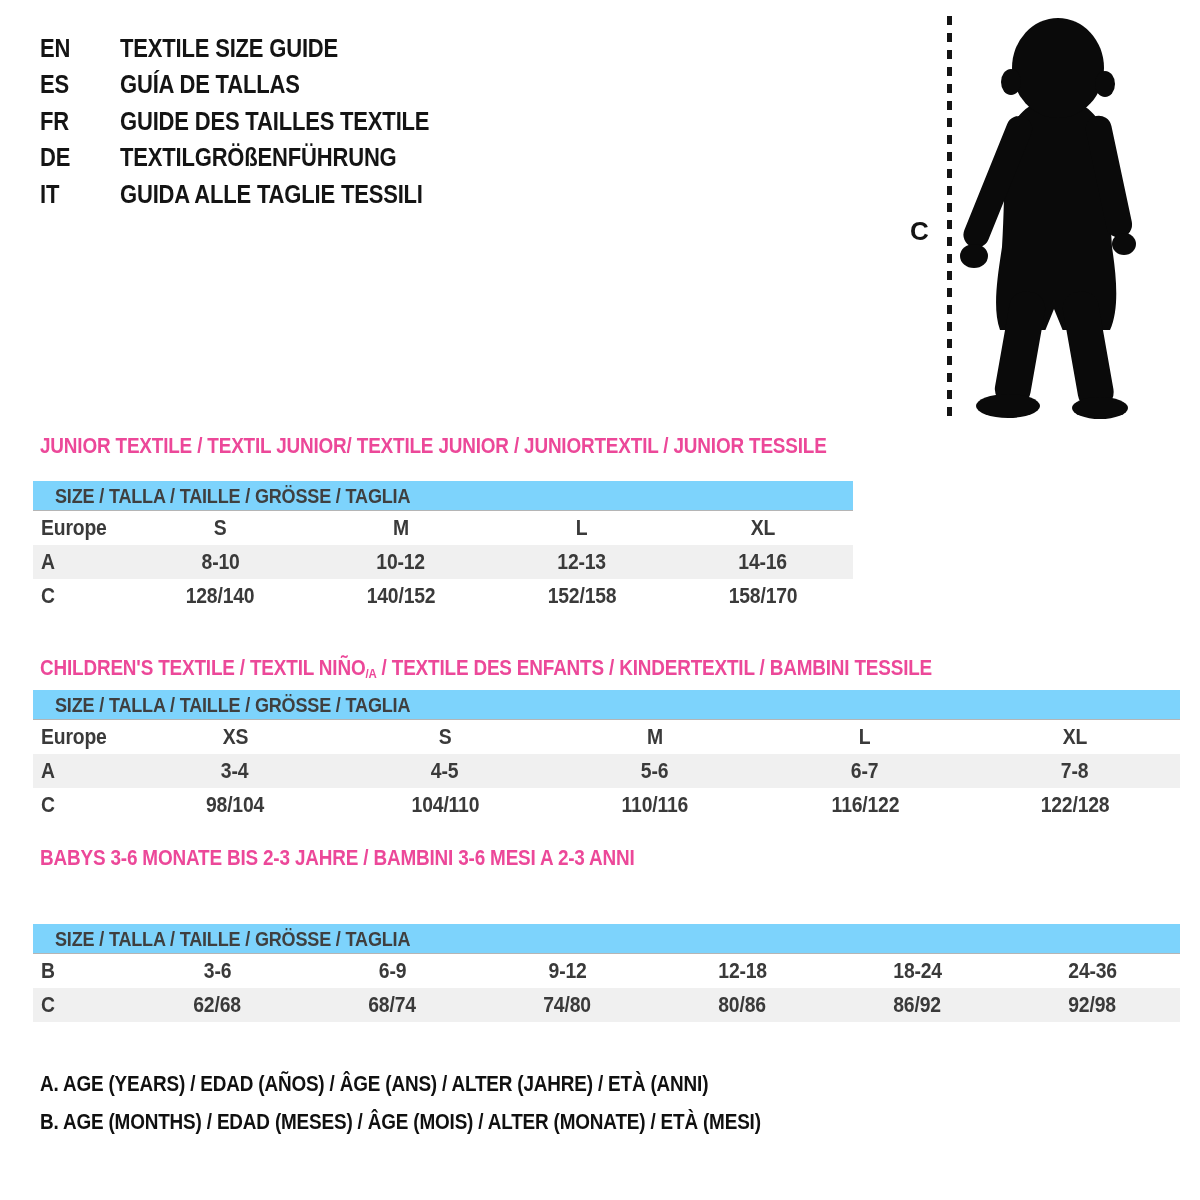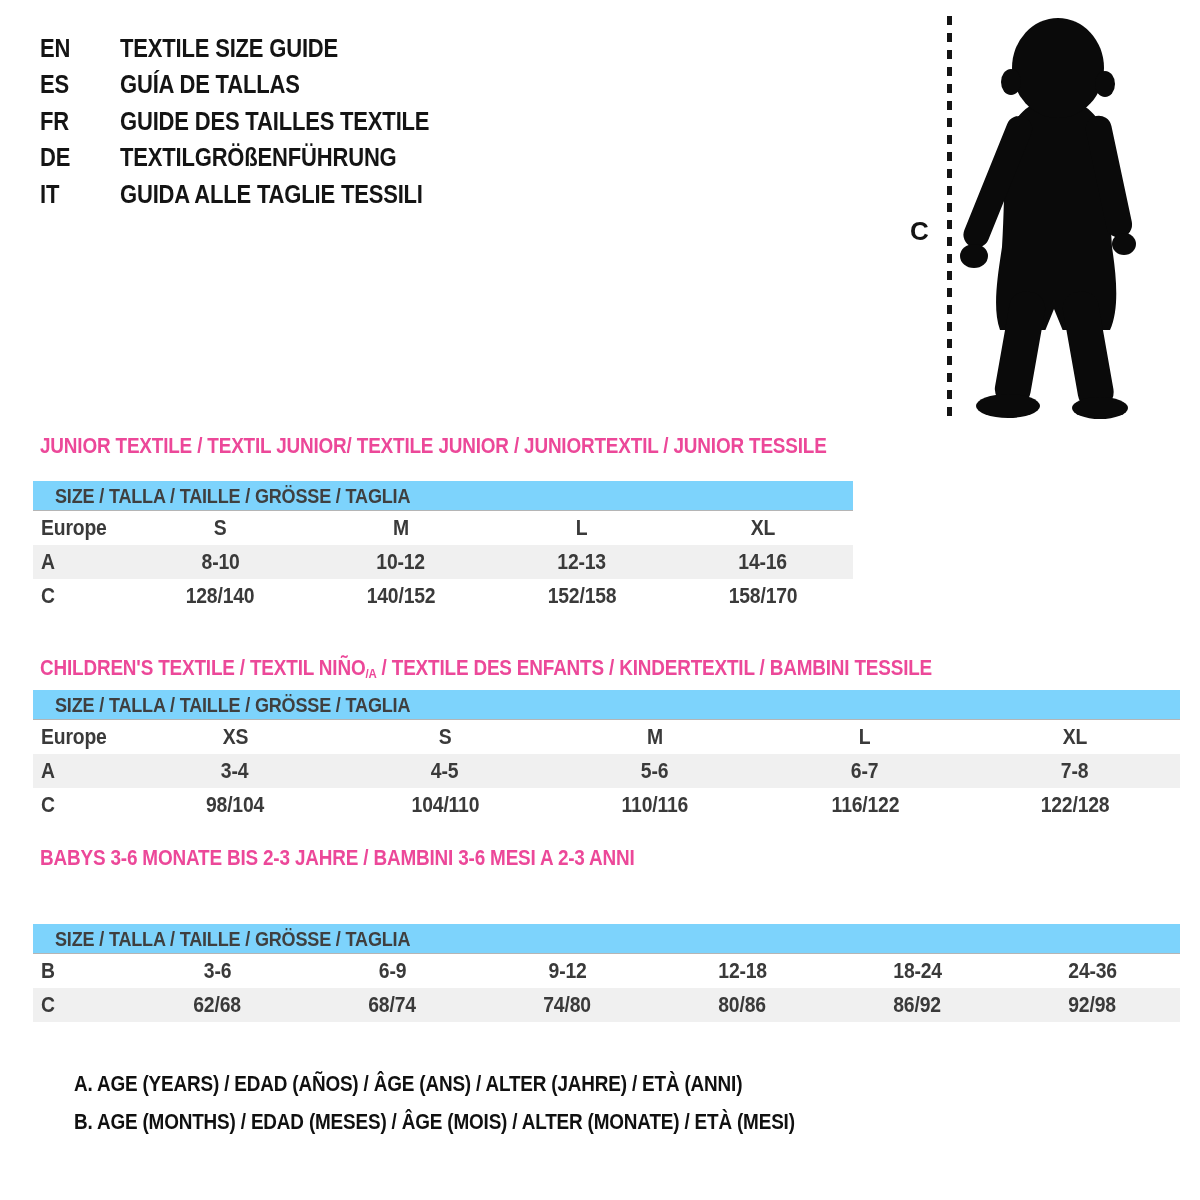--- a/index.html
+++ b/index.html
@@ -37,21 +37,21 @@
   .trow{display:grid;height:34px;align-items:center;font-size:22px;color:#3a3a3a;}
   .t-junior .trow{grid-template-columns:97px repeat(4,1fr);}
   .t-children .trow{grid-template-columns:97px repeat(5,1fr);}
   .t-babies .trow{grid-template-columns:97px repeat(6,1fr);}
   .cell{overflow:visible;}
   .lbl{padding-left:8px;text-align:left;}
   .val{text-align:center;}
   .shade{background:#f0f0f0;}
 
   
-  .legend{position:absolute;left:40px;top:1066px;font-size:21.5px;color:#101010;margin-left:34px;}
+  .legend{position:absolute;left:40px;top:1066px;font-size:21.5px;color:#101010;}
   .legend-row{height:37.5px;display:flex;align-items:center;}
 </style>
 </head>
 <body>
 
 <div class="page">
 
   <div class="langs">
     <div class="lang-row">
       <span class="lang-code"><span class="cond">EN</span></span>

